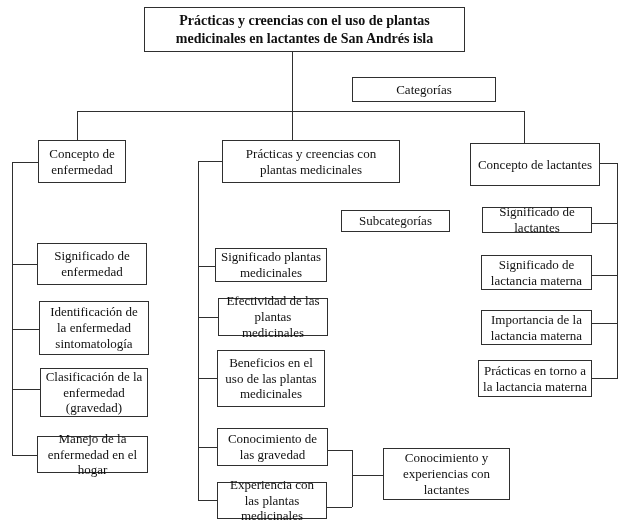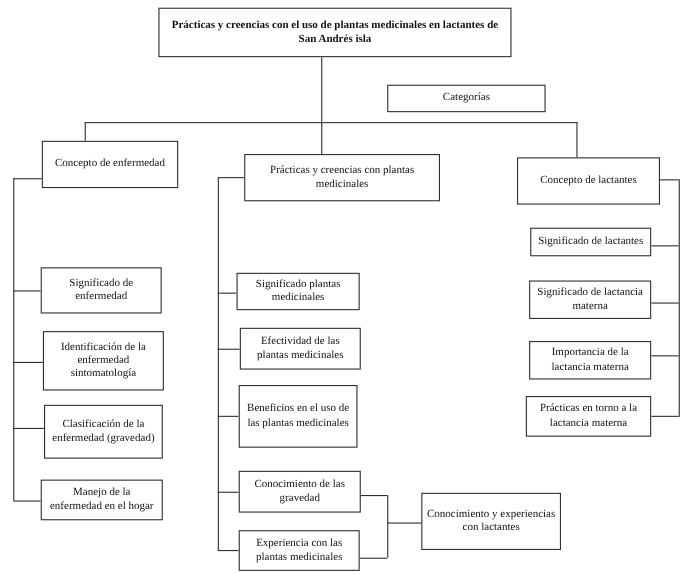--- a/index.html
+++ b/index.html
@@ -16,24 +16,24 @@
     color:var(--text);
     overflow:hidden;
   }
   .box{
     position:absolute;
     box-sizing:border-box;
     border:1px solid var(--line);
     background:var(--bg);
     display:flex;align-items:center;justify-content:center;
     text-align:center;
-    font-size:10px;line-height:1.22;
+    font-size:13px;line-height:1.22;
     padding:1px 4px;
   }
-  .box.bold{font-weight:bold;font-size:10px;}
+  .box.bold{font-weight:bold;font-size:14px;}
   .line{position:absolute;background:var(--line);}
 </style>
 </head>
 <body>
 
 <div id="canvas">
 
   <div class="line" style="left:292px;top:52px;width:1px;height:59px"></div>
   <div class="line" style="left:77px;top:111px;width:448px;height:1px"></div>
   <div class="line" style="left:77px;top:111px;width:1px;height:29px"></div>
@@ -64,22 +64,23 @@
 
   <div class="line" style="left:328px;top:450px;width:24px;height:1px"></div>
   <div class="line" style="left:352px;top:450px;width:1px;height:57px"></div>
   <div class="line" style="left:327px;top:507px;width:25px;height:1px"></div>
   <div class="line" style="left:352px;top:475px;width:31px;height:1px"></div>
 
   <div class="box bold" style="left:144px;top:7px;width:321px;height:45px">Prácticas y creencias con el uso de plantas medicinales en lactantes de San Andrés isla</div>
 
   <div class="box" style="left:352px;top:77px;width:144px;height:25px">Categorías</div>
 
+  <div class="box" style="left:341px;top:210px;width:109px;height:22px">Subcategorías</div>
 
-  <div class="box" style="left:38px;top:128px;width:124px;height:43px">Concepto de enfermedad</div>
+  <div class="box" style="left:38px;top:140px;width:88px;height:43px">Concepto de enfermedad</div>
   <div class="box" style="left:222px;top:140px;width:178px;height:43px">Prácticas y creencias con plantas medicinales</div>
   <div class="box" style="left:470px;top:143px;width:130px;height:43px">Concepto de lactantes</div>
 
   <div class="box" style="left:37px;top:243px;width:110px;height:42px">Significado de enfermedad</div>
   <div class="box" style="left:39px;top:301px;width:110px;height:54px">Identificación de la enfermedad sintomatología</div>
   <div class="box" style="left:40px;top:368px;width:108px;height:49px">Clasificación de la enfermedad (gravedad)</div>
   <div class="box" style="left:37px;top:436px;width:111px;height:37px">Manejo de la enfermedad en el hogar</div>
 
   <div class="box" style="left:215px;top:248px;width:112px;height:34px">Significado plantas medicinales</div>
   <div class="box" style="left:218px;top:298px;width:110px;height:38px">Efectividad de las plantas medicinales</div>

